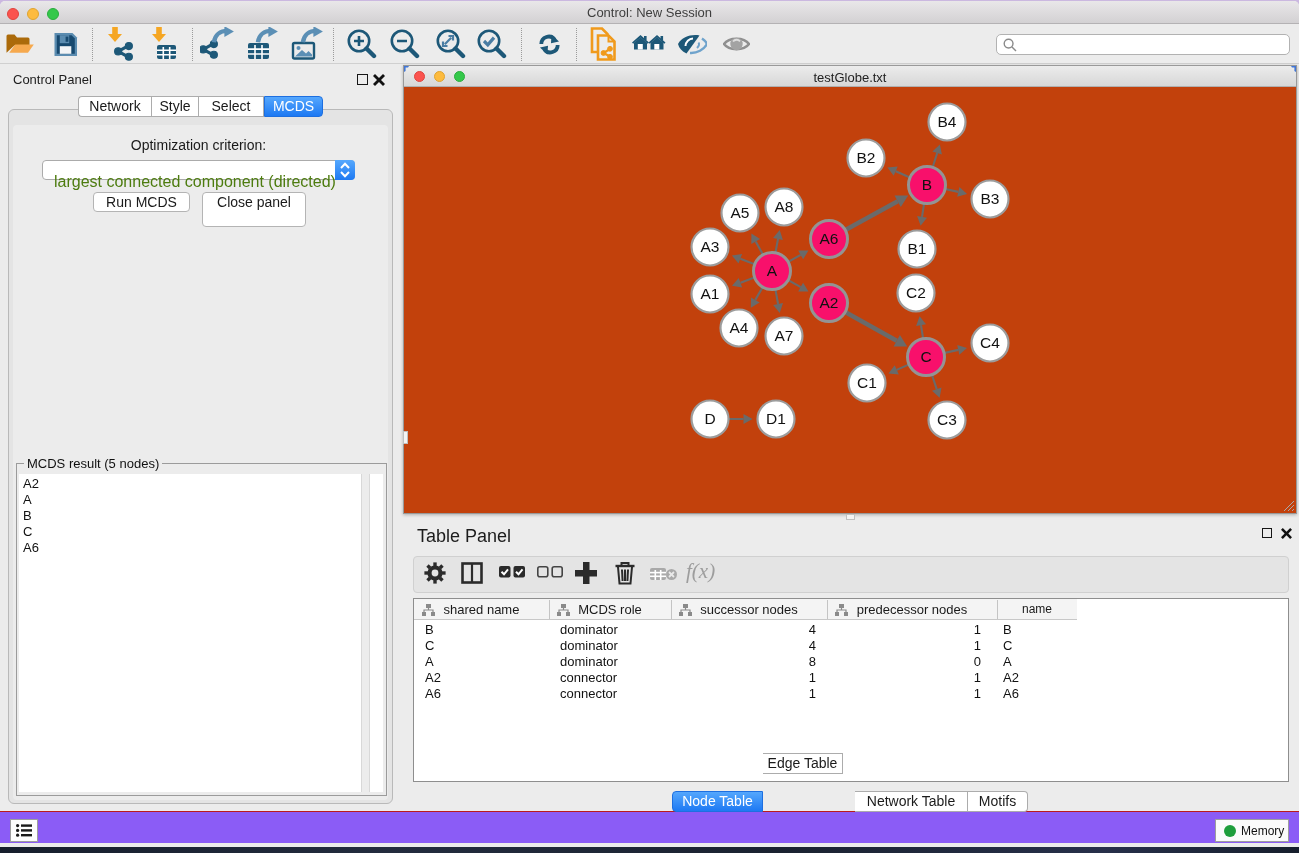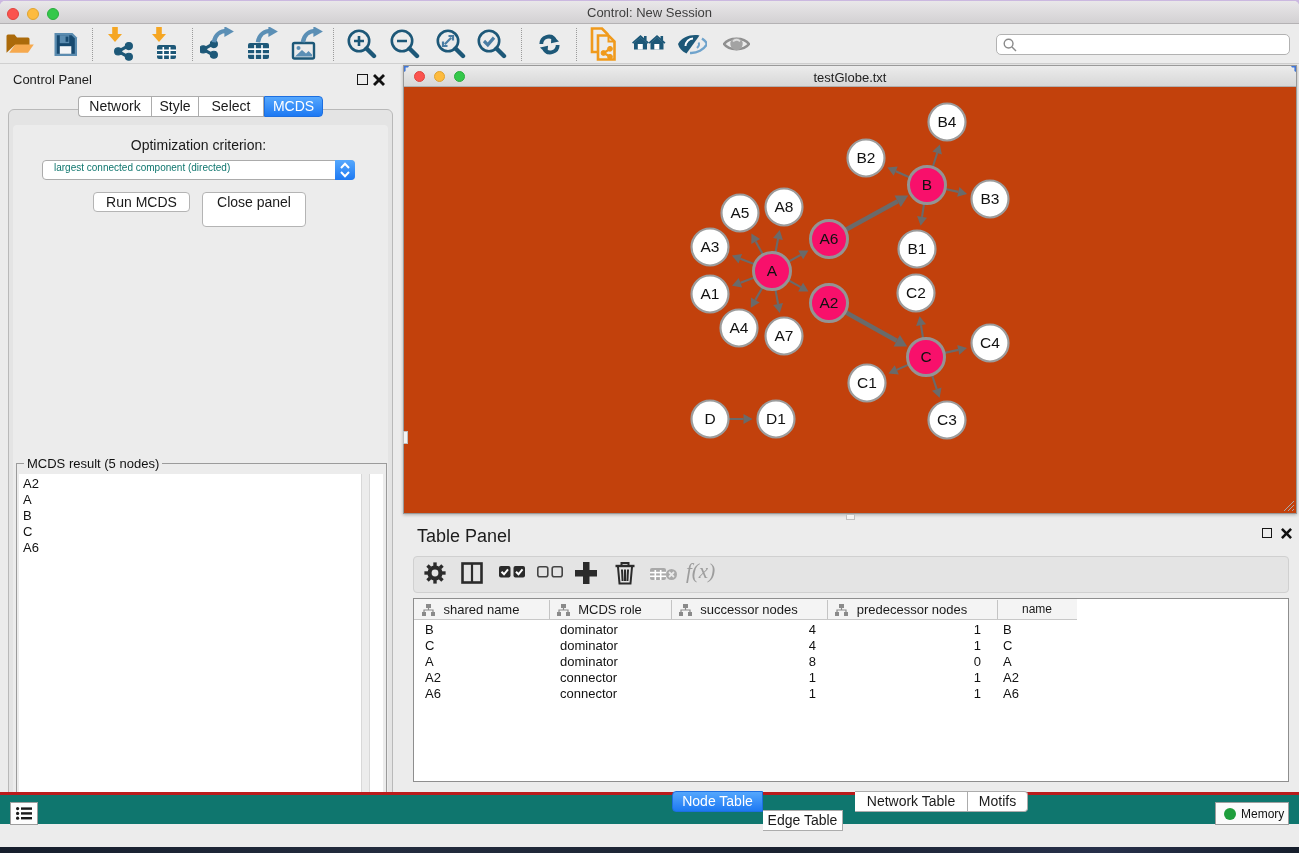--- a/index.html
+++ b/index.html
@@ -13,22 +13,22 @@
  font-size:13px;color:#3e3e3e}
 #toolbar{position:absolute;left:0;top:24px;width:1299px;height:39px;background:#ececec;border-bottom:1px solid #d0d0d0}
 .sep{position:absolute;top:27px;height:33px;width:0;border-left:1px dotted #9a9a9a}
 #search{position:absolute;left:996px;top:33px;width:294px;height:21px;background:#fff;
  border:1px solid #b2b2b2;border-radius:5px}
 #netwin{position:absolute;left:403px;top:64px;width:894px;height:449px;
  background:#c2410c;border:1px solid #999;box-shadow:0 1px 3px rgba(0,0,0,.25)}
 #nettitle{position:absolute;left:0;top:0;width:100%;height:21px;
  background:linear-gradient(#ececec,#d7d7d7);border-bottom:1px solid #b0b0b0}
 .ntl{position:absolute;top:5px;width:11px;height:11px;border-radius:50%}
-#statusbar{position:absolute;left:0;top:791px;width:1299px;height:32px;
- background:#0f766e;border-top:3px solid #b91c1c}
+#statusbar{position:absolute;left:0;top:810px;width:1299px;height:32px;
+ background:#8b5cf6;border-top:1px solid #b91c1c}
 #navy{position:absolute;left:0;top:847px;width:1299px;height:6px;
  background:linear-gradient(90deg,#161e2c,#232c3e 30%,#1a2230 60%,#27304a 85%,#161e2c)}
 .btn{position:absolute;background:#fff;border:1px solid #b4b4b4;border-radius:4px;
  font-size:14px;color:#1a1a1a;text-align:center}
 .tab{position:absolute;z-index:3;height:21px;background:#fff;border:1px solid #acacac;
  font-size:14px;color:#1a1a1a;text-align:center;line-height:19px}
 </style></head><body>
 <div id="win">
 <div id="titlebar">
  <div class="tl" style="left:7px;background:#fb534e;border:1px solid #e0443e"></div>
@@ -207,21 +207,21 @@
       <path d="M2,0 L6,4 L10,0 L12,2 L8,6 L12,10 L10,12 L6,8 L2,12 L0,10 L4,6 L0,2 Z" fill="#111"></path>
     </svg>
 <div class="tab" style="left:78px;top:95px;width:73px;border-radius:4px 0 0 4px;border-right:none">Network</div>
 <div class="tab" style="left:151px;top:95px;width:47px;border-right:none">Style</div>
 <div class="tab" style="left:198px;top:95px;width:66px">Select</div>
 <div class="tab" style="left:264px;top:95px;width:59px;border-radius:0 4px 4px 0;background:linear-gradient(#55a7fd,#1d79f3);border-color:#1d6fe0;color:#fff">MCDS</div>
 <div style="position:absolute;left:8px;top:108px;width:385px;height:695px;background:#e4e4e4;border:1px solid #b9b9b9;border-radius:6px"></div>
 <div style="position:absolute;left:13px;top:124px;width:375px;height:675px;background:#ececec;border-radius:4px"></div>
 <div style="position:absolute;left:0px;top:136px;width:397px;text-align:center;font-size:14px;color:#1a1a1a">Optimization criterion:</div>
 <div style="position:absolute;left:42px;top:159px;width:313px;height:20px;background:#fff;border:1px solid #ababab;border-radius:4px">
- <div style="position:absolute;left:11px;top:1px;font-size:10px;color:#0f766e">largest connected component (directed)</div>
+ <div style="position:absolute;left:11px;top:12px;font-size:16px;color:#4d7c0f">largest connected component (directed)</div>
  <div style="position:absolute;right:-1px;top:-1px;width:20px;height:20px;background:linear-gradient(#56a8fd,#1e79f2);border-radius:0 4px 4px 0">
   <svg width="20" height="20" viewBox="0 0 20 20">
           <polyline points="6,8 10,3.8 14,8" fill="none" stroke="#fff" stroke-width="2"></polyline>
           <polyline points="6,12 10,16.2 14,12" fill="none" stroke="#fff" stroke-width="2"></polyline>
         </svg>
  </div>
 </div>
 <div class="btn" style="left:93px;top:191px;width:97px;height:20px;line-height:18px">Run MCDS</div>
 <div class="btn" style="left:202px;top:191px;width:104px;height:35px;line-height:18px">Close panel</div>
 <div style="position:absolute;left:16px;top:462px;width:371px;height:333px;border:1px solid #9b9b9b"></div>
@@ -473,21 +473,21 @@
 <div style="position:absolute;left:736px;top:669px;width:80px;text-align:right;font-size:13px;color:#111">1</div>
 <div style="position:absolute;left:901px;top:669px;width:80px;text-align:right;font-size:13px;color:#111">1</div>
 <div style="position:absolute;left:1003px;top:669px;font-size:13px;color:#111">A2</div>
 <div style="position:absolute;left:425px;top:685px;font-size:13px;color:#111">A6</div>
 <div style="position:absolute;left:560px;top:685px;font-size:13px;color:#111">connector</div>
 <div style="position:absolute;left:736px;top:685px;width:80px;text-align:right;font-size:13px;color:#111">1</div>
 <div style="position:absolute;left:901px;top:685px;width:80px;text-align:right;font-size:13px;color:#111">1</div>
 <div style="position:absolute;left:1003px;top:685px;font-size:13px;color:#111">A6</div>
 
 <div class="tab" style="left:672px;top:790px;width:91px;border-radius:4px 0 0 4px;background:linear-gradient(#55a7fd,#1d79f3);border-color:#1d6fe0;color:#fff">Node Table</div>
-<div class="tab" style="left:763px;top:809px;width:80px;border-left:none">Edge Table</div>
+<div class="tab" style="left:763px;top:752px;width:80px;border-left:none">Edge Table</div>
 <div class="tab" style="left:855px;top:790px;width:113px;border-left:none">Network Table</div>
 <div class="tab" style="left:968px;top:790px;width:60px;border-radius:0 4px 4px 0;border-left:none">Motifs</div>
 
 <div id="statusbar">
  <div style="position:absolute;left:10px;top:7px;width:28px;height:23px;background:#fdfdfd;border:1px solid #9e9e9e">
   <svg width="16" height="13" viewBox="0 0 16 13" style="position:absolute;left:5px;top:4px">
           <g fill="#1a1a1a">
             <circle cx="1.6" cy="1.6" r="1.6"></circle>
             <circle cx="1.6" cy="6.4" r="1.6"></circle>
             <circle cx="1.6" cy="11.2" r="1.6"></circle>

